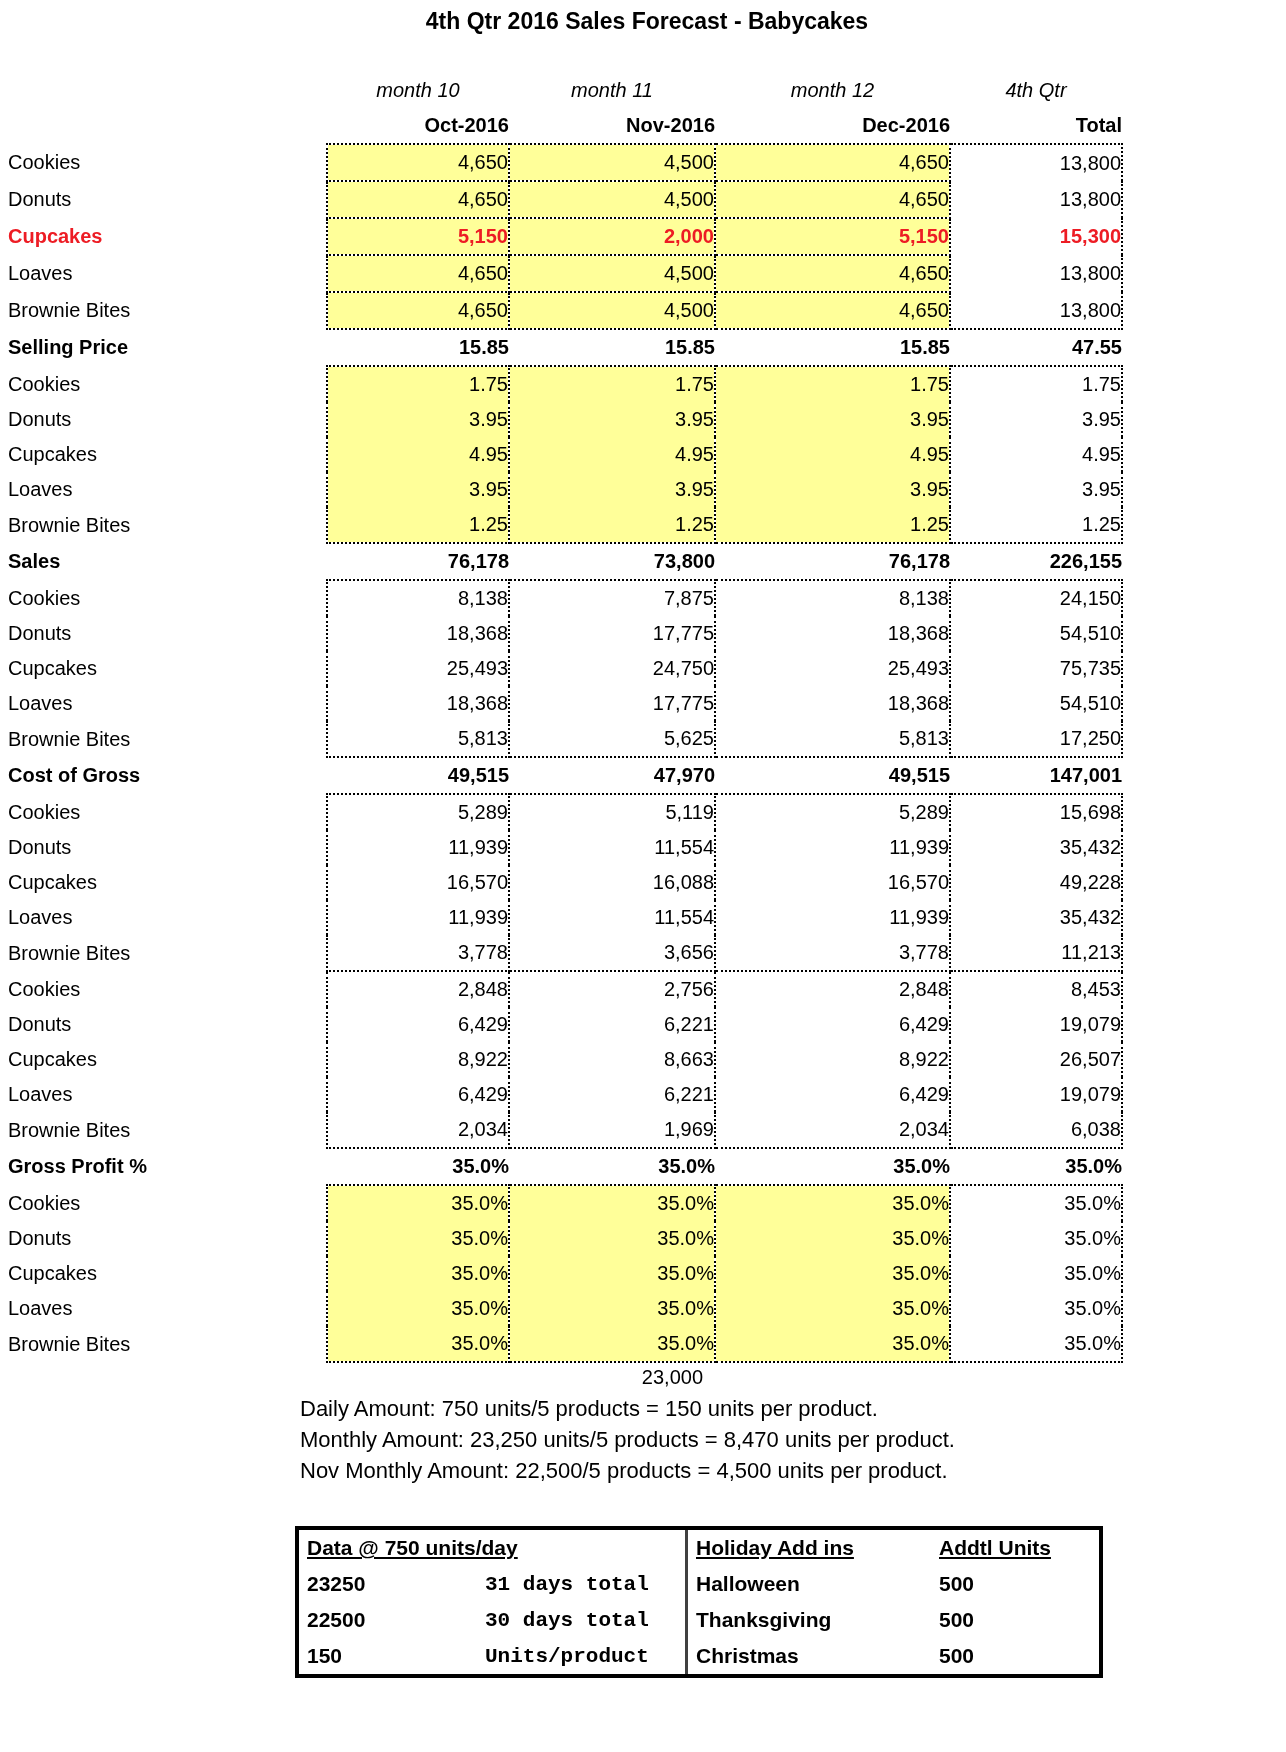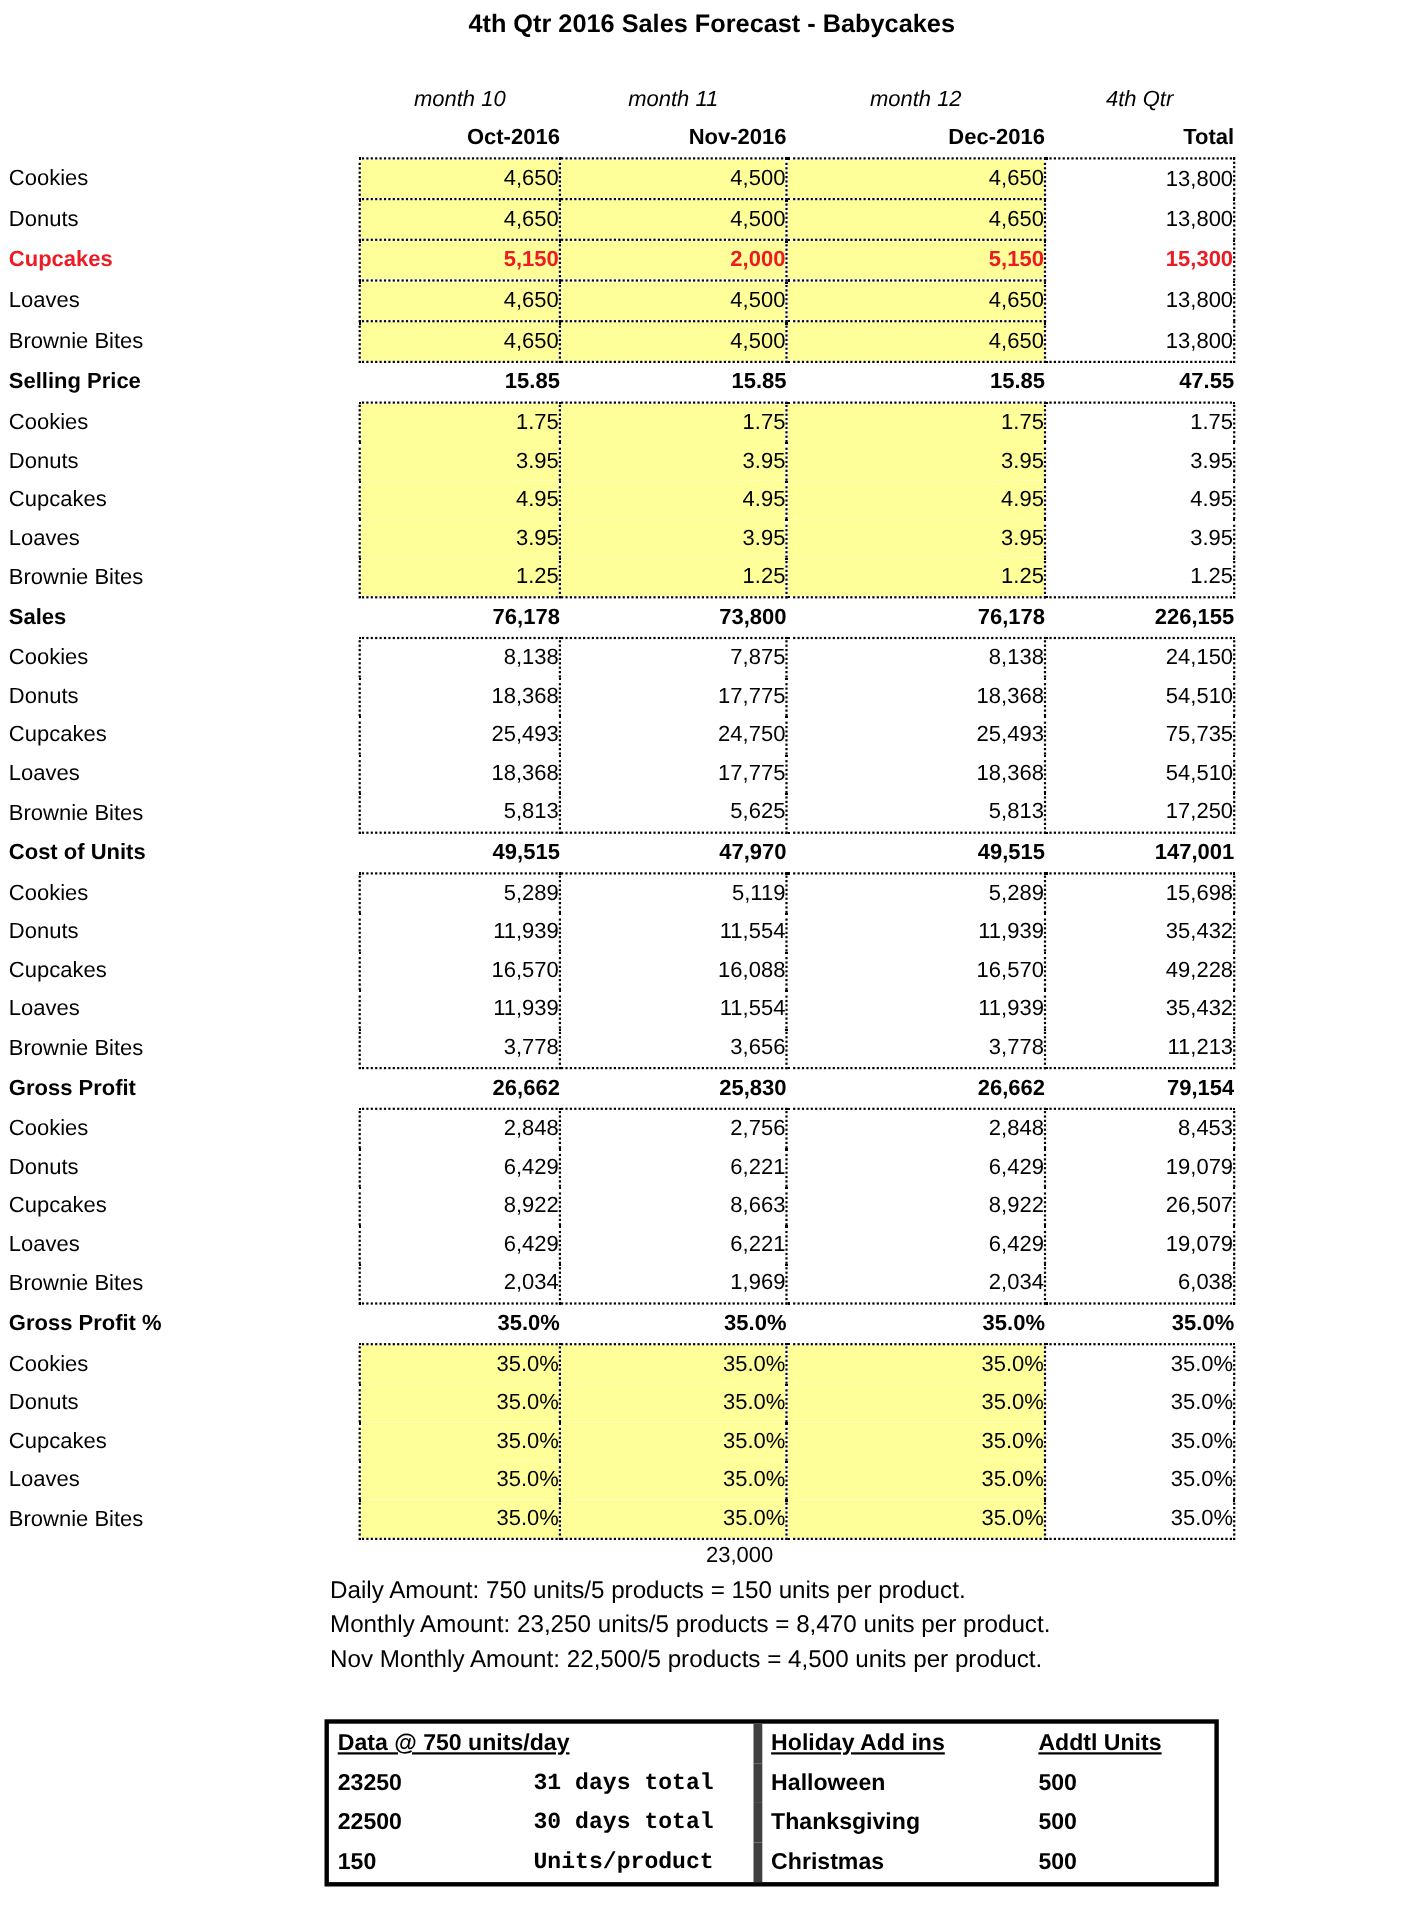--- a/index.html
+++ b/index.html
@@ -21,21 +21,21 @@
   .bL{border-left:2px dotted #000;}
   .bR{border-right:2px dotted #000;}
   .bT{border-top:2px dotted #000;}
   .bB{border-bottom:2px dotted #000;}
   .red{color:var(--accent-red,#ED1C24);font-weight:bold;}
   .nov-note{width:715px;box-sizing:border-box;padding-right:12px;text-align:right;font-size:20px;margin-top:3px;}
   .notes{margin:4px 0 0 300px;font-size:22px;font-weight:normal;line-height:31px;}
   .bottom{display:flex;margin:40px 0 0 295px;border:4px solid #000;width:-moz-fit-content;width:fit-content;}
   table.ref{border-collapse:collapse;font-size:21px;font-weight:bold;}
   table.ref td{height:36px;vertical-align:middle;padding:0 10px 0 8px;white-space:nowrap;}
-  .ref-left{border-right:8px solid #404040;}
+  .ref-left{border-right:3px solid #404040;}
   .ref-left .c1{width:160px;}
   .ref-left .c2{width:190px;text-align:left;font-family:Liberation Mono, monospace;}
   .ref-right .c1{width:225px;}
   .ref-right .c2{width:150px;text-align:left;}
   .u{text-decoration:underline;}
 </style>
 </head>
 <body>
 
 <div class="title">4th Qtr 2016 Sales Forecast - Babycakes</div>
@@ -178,21 +178,21 @@
         <td class="val bL bR">54,510</td>
       </tr>
       <tr>
         <td class="row-label">Brownie Bites</td>
         <td class="val bL bR bB">5,813</td>
         <td class="val bL bR bB">5,625</td>
         <td class="val bL bR bB">5,813</td>
         <td class="val bL bR bB">17,250</td>
       </tr>
       <tr>
-        <td class="row-label section-label">Cost of Units</td>
+        <td class="row-label section-label">Cost of Gross</td>
         <td class="val section-val">49,515</td>
         <td class="val section-val">47,970</td>
         <td class="val section-val">49,515</td>
         <td class="val section-val">147,001</td>
       </tr>
       <tr>
         <td class="row-label">Cookies</td>
         <td class="val bL bR bT">5,289</td>
         <td class="val bL bR bT">5,119</td>
         <td class="val bL bR bT">5,289</td>
@@ -218,27 +218,20 @@
         <td class="val bL bR">11,554</td>
         <td class="val bL bR">11,939</td>
         <td class="val bL bR">35,432</td>
       </tr>
       <tr>
         <td class="row-label">Brownie Bites</td>
         <td class="val bL bR bB">3,778</td>
         <td class="val bL bR bB">3,656</td>
         <td class="val bL bR bB">3,778</td>
         <td class="val bL bR bB">11,213</td>
-      </tr>
-      <tr>
-        <td class="row-label section-label">Gross Profit</td>
-        <td class="val section-val">26,662</td>
-        <td class="val section-val">25,830</td>
-        <td class="val section-val">26,662</td>
-        <td class="val section-val">79,154</td>
       </tr>
       <tr>
         <td class="row-label">Cookies</td>
         <td class="val bL bR bT">2,848</td>
         <td class="val bL bR bT">2,756</td>
         <td class="val bL bR bT">2,848</td>
         <td class="val bL bR bT">8,453</td>
       </tr>
       <tr>
         <td class="row-label">Donuts</td>

